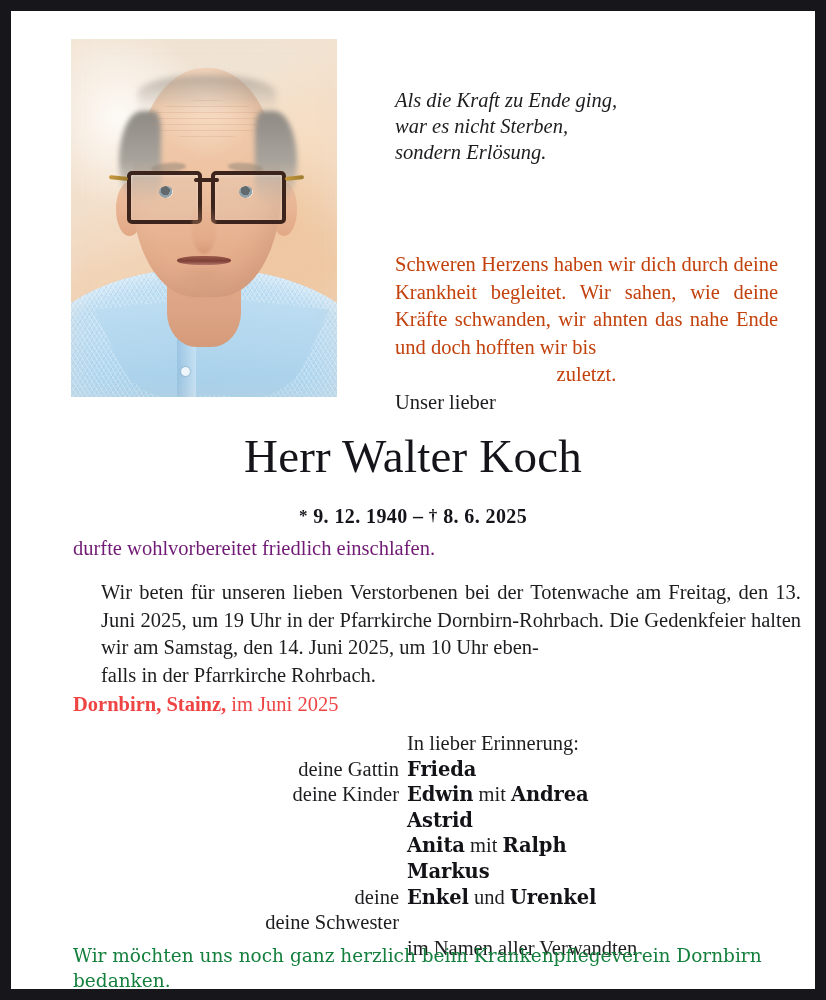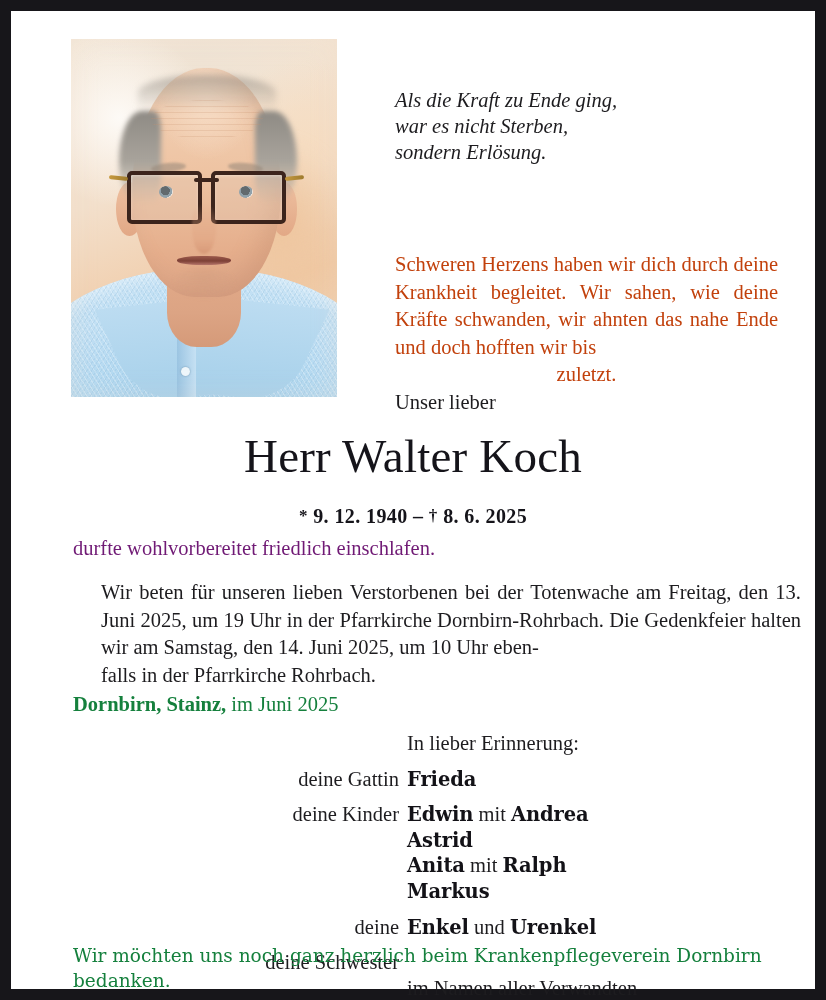--- a/index.html
+++ b/index.html
@@ -353,21 +353,21 @@
     margin-left: 28px;
   }
   .ceremony .lastline { text-align: left; }
 
   .place {
     position: absolute;
     left: 62px;
     top: 680px;
     font-size: 20.5px;
     line-height: 27px;
-    color: #15803d;
+    color: #ef4444;
   }
   .place b { font-weight: bold; }
 
   
   .family {
     position: absolute;
     left: 62px;
     top: 720px;
     width: 700px;
     font-size: 20.5px;
@@ -377,21 +377,20 @@
   .fam-row {
     display: flex;
     align-items: baseline;
   }
   .fam-rel {
     width: 326px;
     text-align: right;
     padding-right: 8px;
     white-space: nowrap;
     color: #1d1c1f;
-    margin-top: 10px;
   }
   .fam-val {
     flex: 1;
     text-align: left;
     white-space: nowrap;
   }
   .fam-val b {
     font-weight: bold;
     font-family: "DejaVu Serif", "Liberation Serif", serif;
     font-size: 19.5px;

